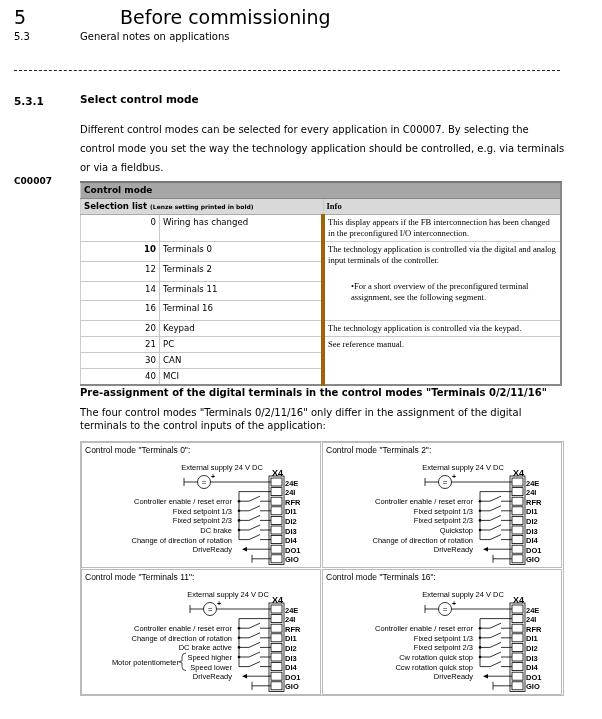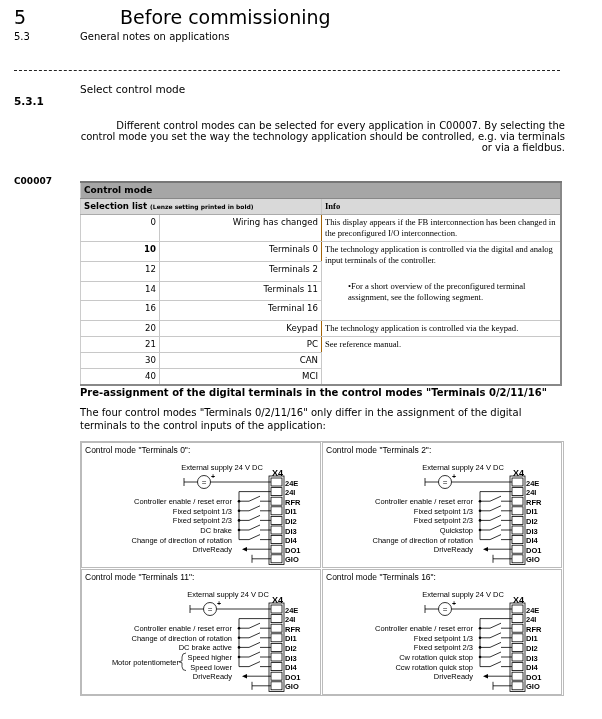--- a/index.html
+++ b/index.html
@@ -4,30 +4,30 @@
 <style>
   html,body{margin:0;padding:0;background:#fff;}
   body{width:602px;height:719px;position:relative;overflow:hidden;font-family:"DejaVu Sans","Liberation Sans",sans-serif;color:#000;}
   .abs{position:absolute;}
   .chap-num{left:14px;top:6px;font-size:19px;}
   .chap-title{left:80px;top:6px;font-size:19px;margin-left:40px;}
   .sec-num{left:14px;top:31px;font-size:10px;}
   .sec-title{left:80px;top:31px;font-size:10px;}
   .dashline{left:14px;top:70px;width:546px;height:0;border-top:1.2px dashed #222;}
   .sub-num{left:14px;top:95px;font-size:10.5px;font-weight:bold;}
-  .sub-title{left:80px;top:83px;font-size:10.5px;font-weight:normal;}
-  .intro{left:80px;top:120px;width:485px;font-size:10px;line-height:11px;text-align:right;}
+  .sub-title{left:80px;top:93px;font-size:10.5px;font-weight:bold;}
+  .intro{left:80px;top:120px;width:485px;font-size:10px;line-height:19px;}
   .code-label{left:14px;top:176px;font-size:9px;font-weight:bold;}
   table.cm{position:absolute;left:80px;top:181px;width:482px;border-collapse:collapse;font-size:8.6px;}
   table.cm td{padding:2px 3px;vertical-align:top;border-bottom:1px solid #c8c8c8;line-height:11px;}
   table.cm tr.h1 td{background:#a6a6a6;font-weight:bold;font-size:9px;border-top:2px solid #777;border-bottom:1px solid #888;}
   table.cm tr.h2 td{background:#d9d9d9;font-weight:bold;border-bottom:1px solid #aaa;}
   .small{font-size:6px;font-weight:bold;}
   td.val{text-align:right;width:72px;border-right:1px solid #c8c8c8;}
-  td.name{width:155px;border-right:1px solid #a16207;text-align:right;}
+  td.name{width:155px;border-right:4px solid #a16207;}
   td.info{border-left:1px solid #c8c8c8;font-family:Liberation Serif, serif;}
   table.cm tr.last td{border-bottom:2px solid #888;}
   table.cm{border-right:2px solid #888;border-left:1px solid #ccc;}
   ul.bul{margin:15px;padding-left:8px;list-style:none;}
   ul.bul li:before{content:"\2022 ";}
   .pre-title{left:80px;top:387px;font-size:10px;font-weight:bold;text-align:right;}
   .pre-text{left:80px;top:406px;width:485px;font-size:10px;line-height:13px;}
   .grid{left:80px;top:441px;width:482px;height:253px;border:1px solid #bbb;}
   .panel{position:absolute;width:240px;height:126px;border:1px solid #bbb;box-sizing:border-box;font-family:"Liberation Sans",sans-serif;}
   .ptitle{position:absolute;left:3px;top:2px;font-size:8.5px;}

